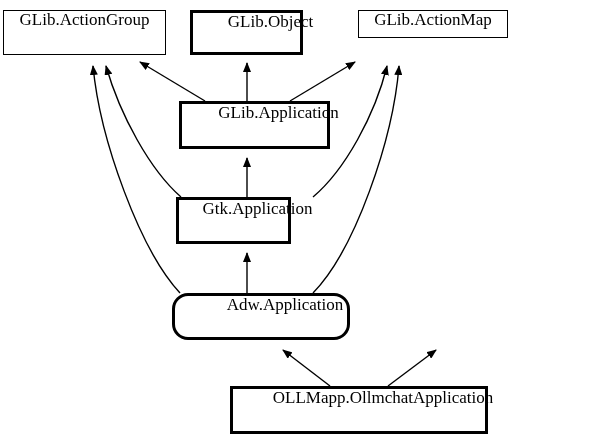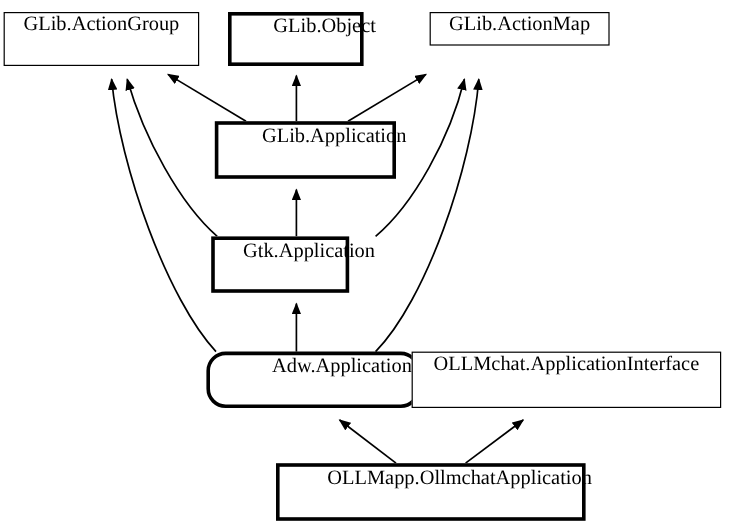--- a/index.html
+++ b/index.html
@@ -95,21 +95,18 @@
   </div>
 
   <div class="node thick" style="left: 176px; top: 197px; width: 115px; height: 47px;">
     <span class="node-label">Gtk.Application</span>
   </div>
 
   <div class="node thick" style="left: 172px; top: 293px; width: 178px; height: 47px; border-radius: 16px;">
     <span class="node-label">Adw.Application</span>
   </div>
 
-  <div class="node" style="left: 343px; top: 293px; width: 258px; height: 47px;">
-    <span class="node-label">OLLMchat.ApplicationInterface</span>
-  </div>
 
   <div class="node thick" style="left: 230px; top: 386px; width: 258px; height: 48px;">
     <span class="node-label">OLLMapp.OllmchatApplication</span>
   </div>
 
 </div>
 
 </body></html>

